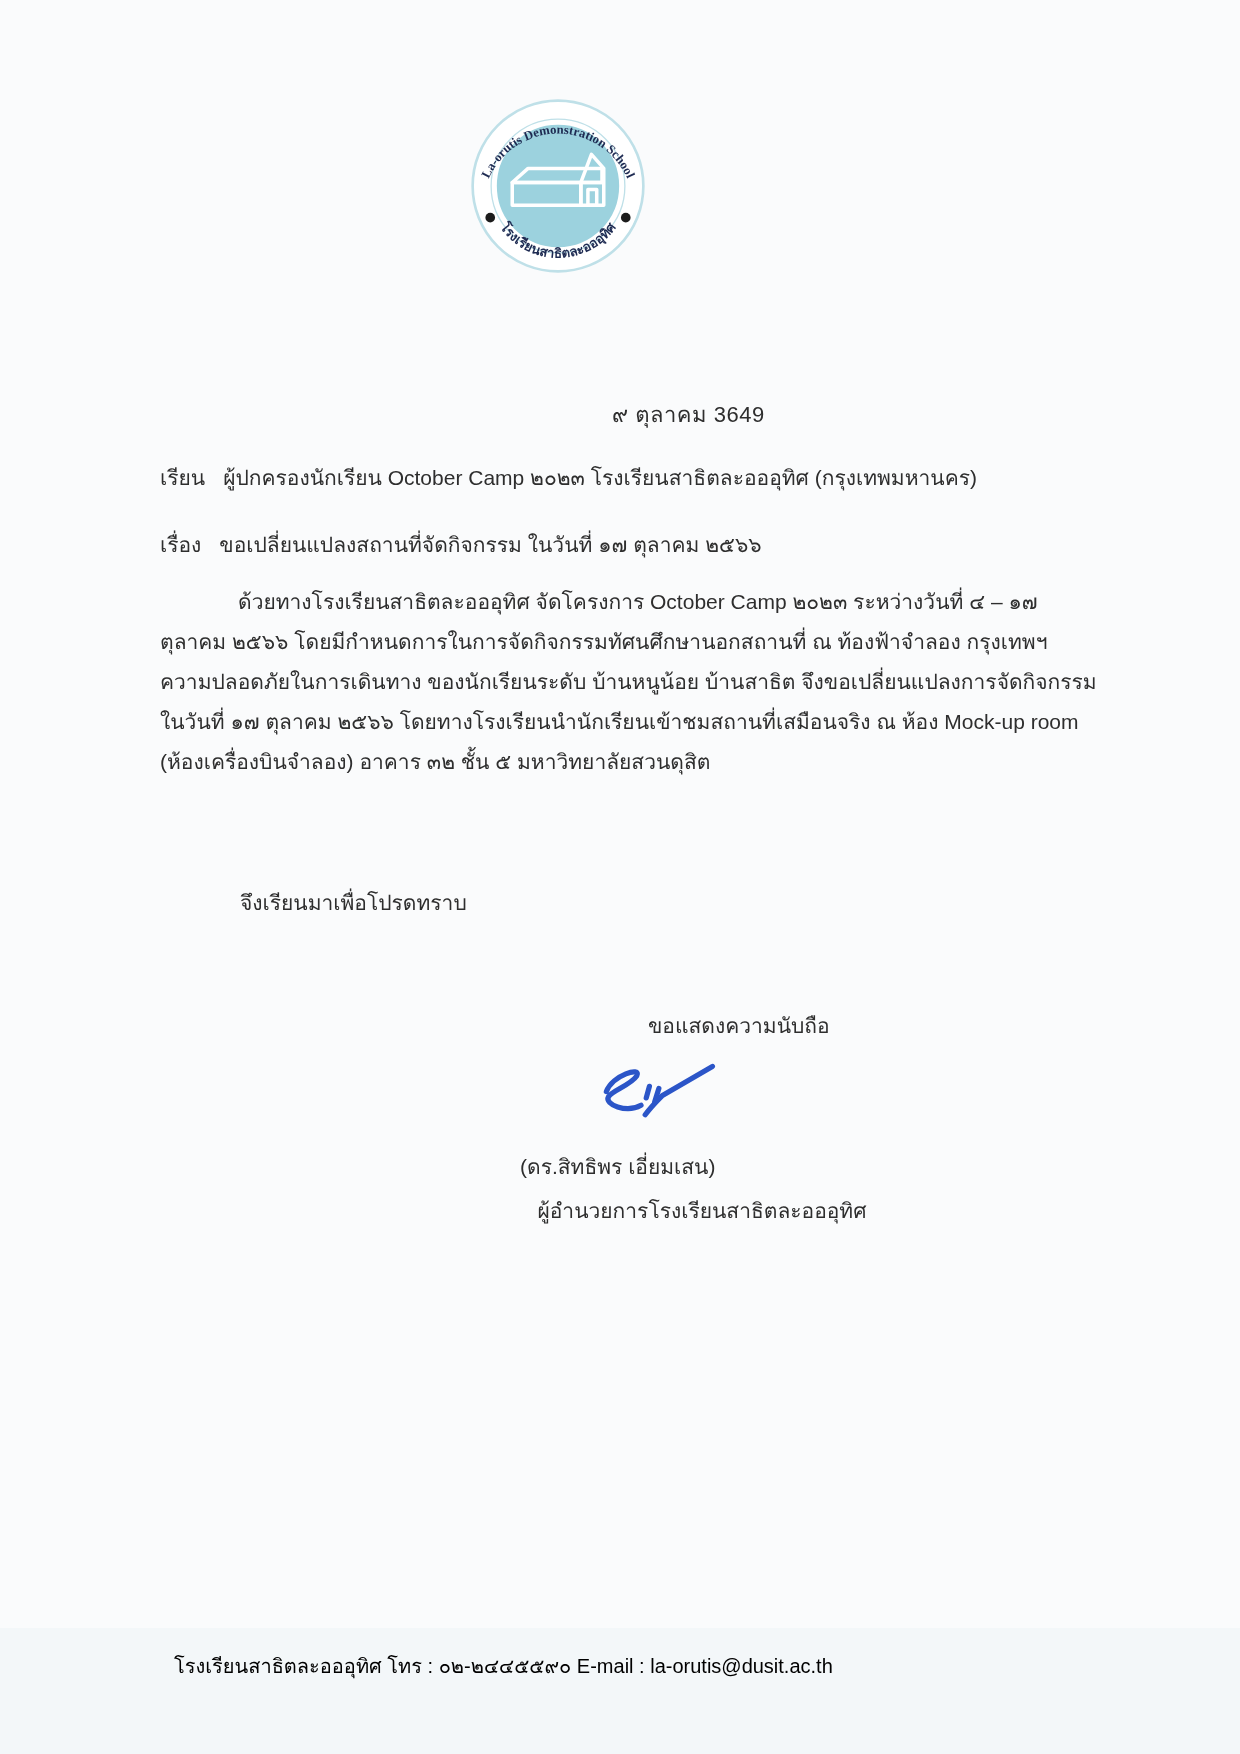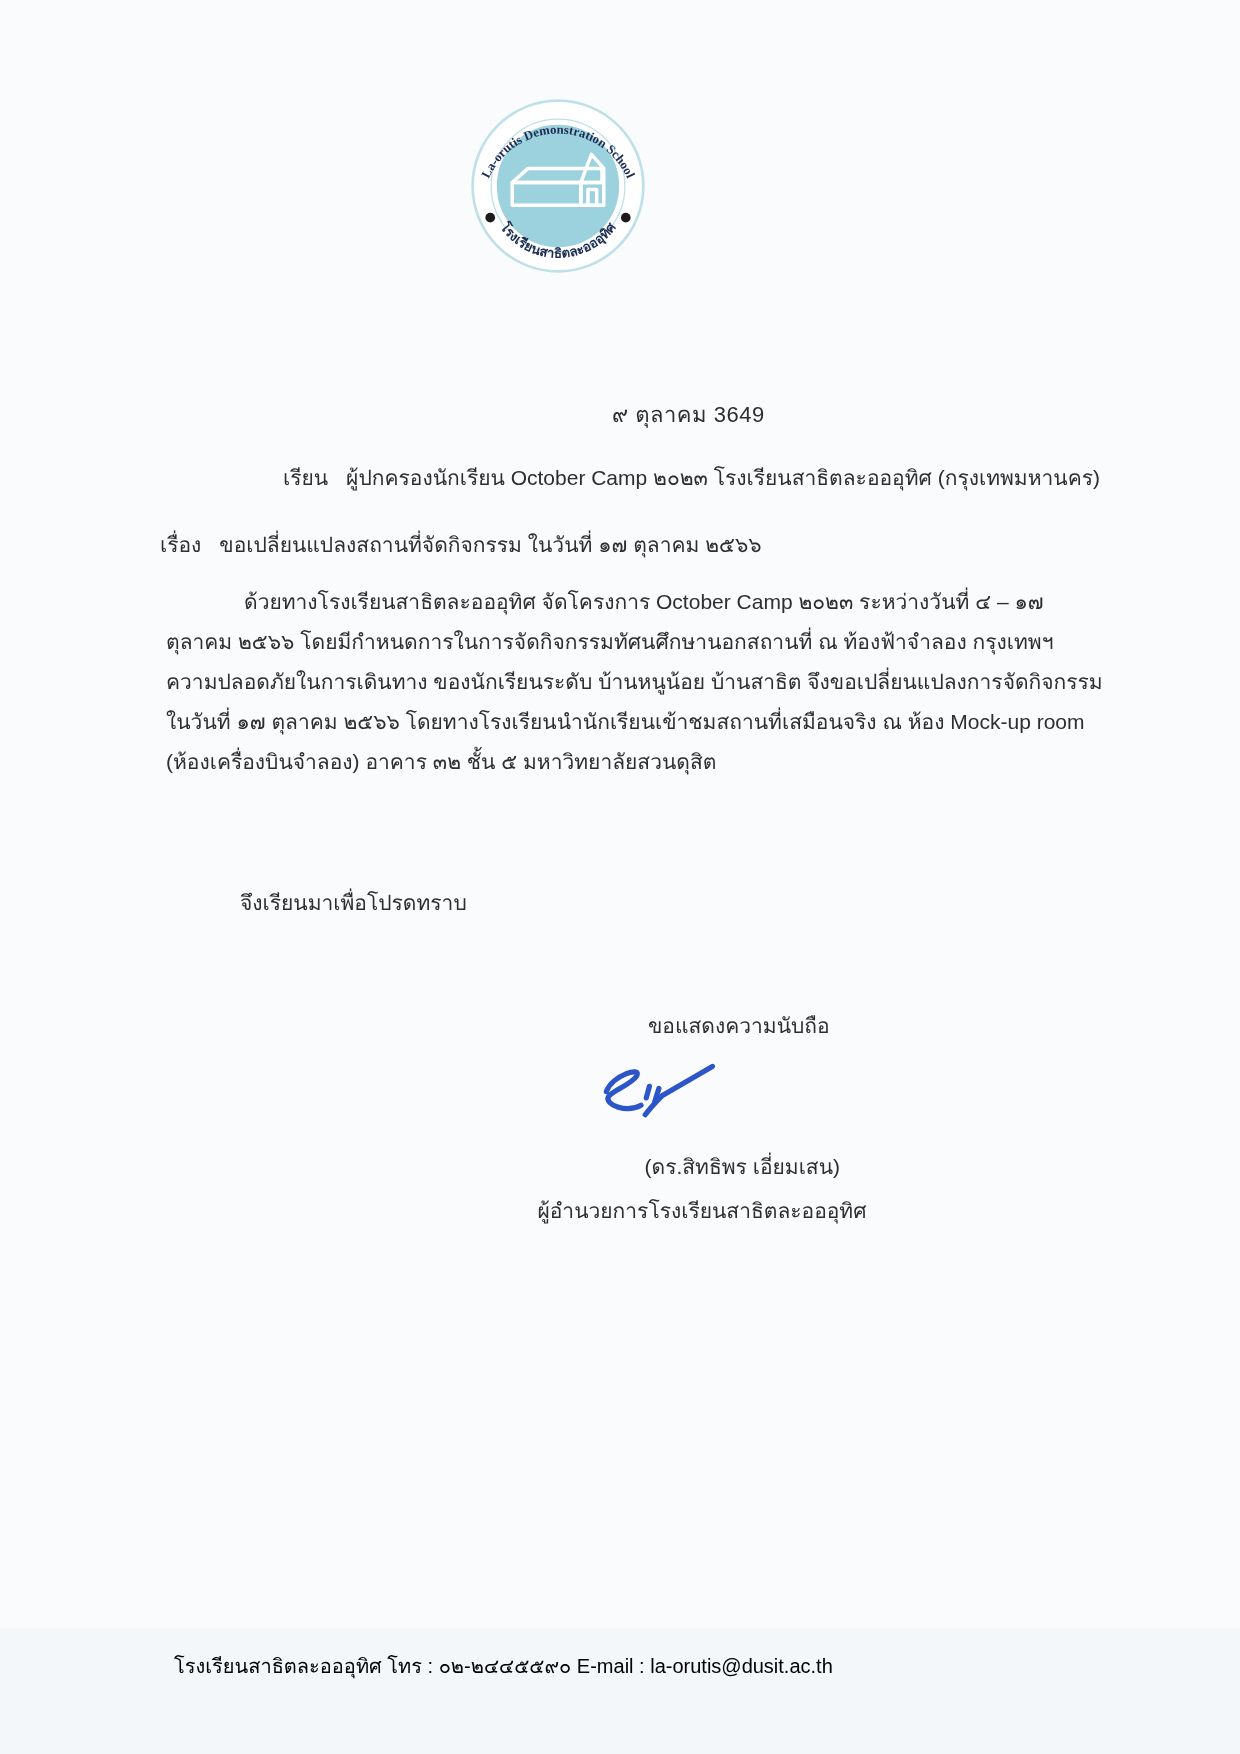--- a/index.html
+++ b/index.html
@@ -33,42 +33,42 @@
   }
   .date-line{
     position:absolute;left:612px;top:397px;
     font-size:22px;letter-spacing:.5px;
   }
   .addr-line{
     position:absolute;left:160px;width:940px;
     font-size:21px;white-space:nowrap;
   }
   .addr-line .label{margin-right:18px;}
-  .to-line{top:461px;text-align:right;}
+  .to-line{top:461px;}
   .subject-line{top:528px;}
   .body-block{
     position:absolute;left:160px;top:582px;width:930px;
     font-size:21px;
   }
   .body-line{
-    height:40px;line-height:40px;white-space:nowrap;margin-left:6px;
+    height:40px;line-height:40px;white-space:nowrap;
   }
   .body-line:first-child{text-indent:78px;}
   .closing-line{
     position:absolute;left:240px;top:886px;font-size:21px;
   }
   .signoff-line{
     position:absolute;left:648px;top:1009px;font-size:21px;
   }
   .signature{
     position:absolute;left:592px;top:1058px;width:140px;height:84px;
   }
   .signer-name{
     position:absolute;left:520px;top:1150px;width:320px;
-    text-align:right;font-size:21px;
+    text-align:left;font-size:21px;
   }
   .signer-title{
     position:absolute;left:522px;top:1194px;width:360px;
     text-align:center;font-size:21px;
   }
   .footer-line{
     position:absolute;left:174px;top:1650px;
     font-size:20px;color:#000000;white-space:nowrap;
   }
   .seal svg text{

